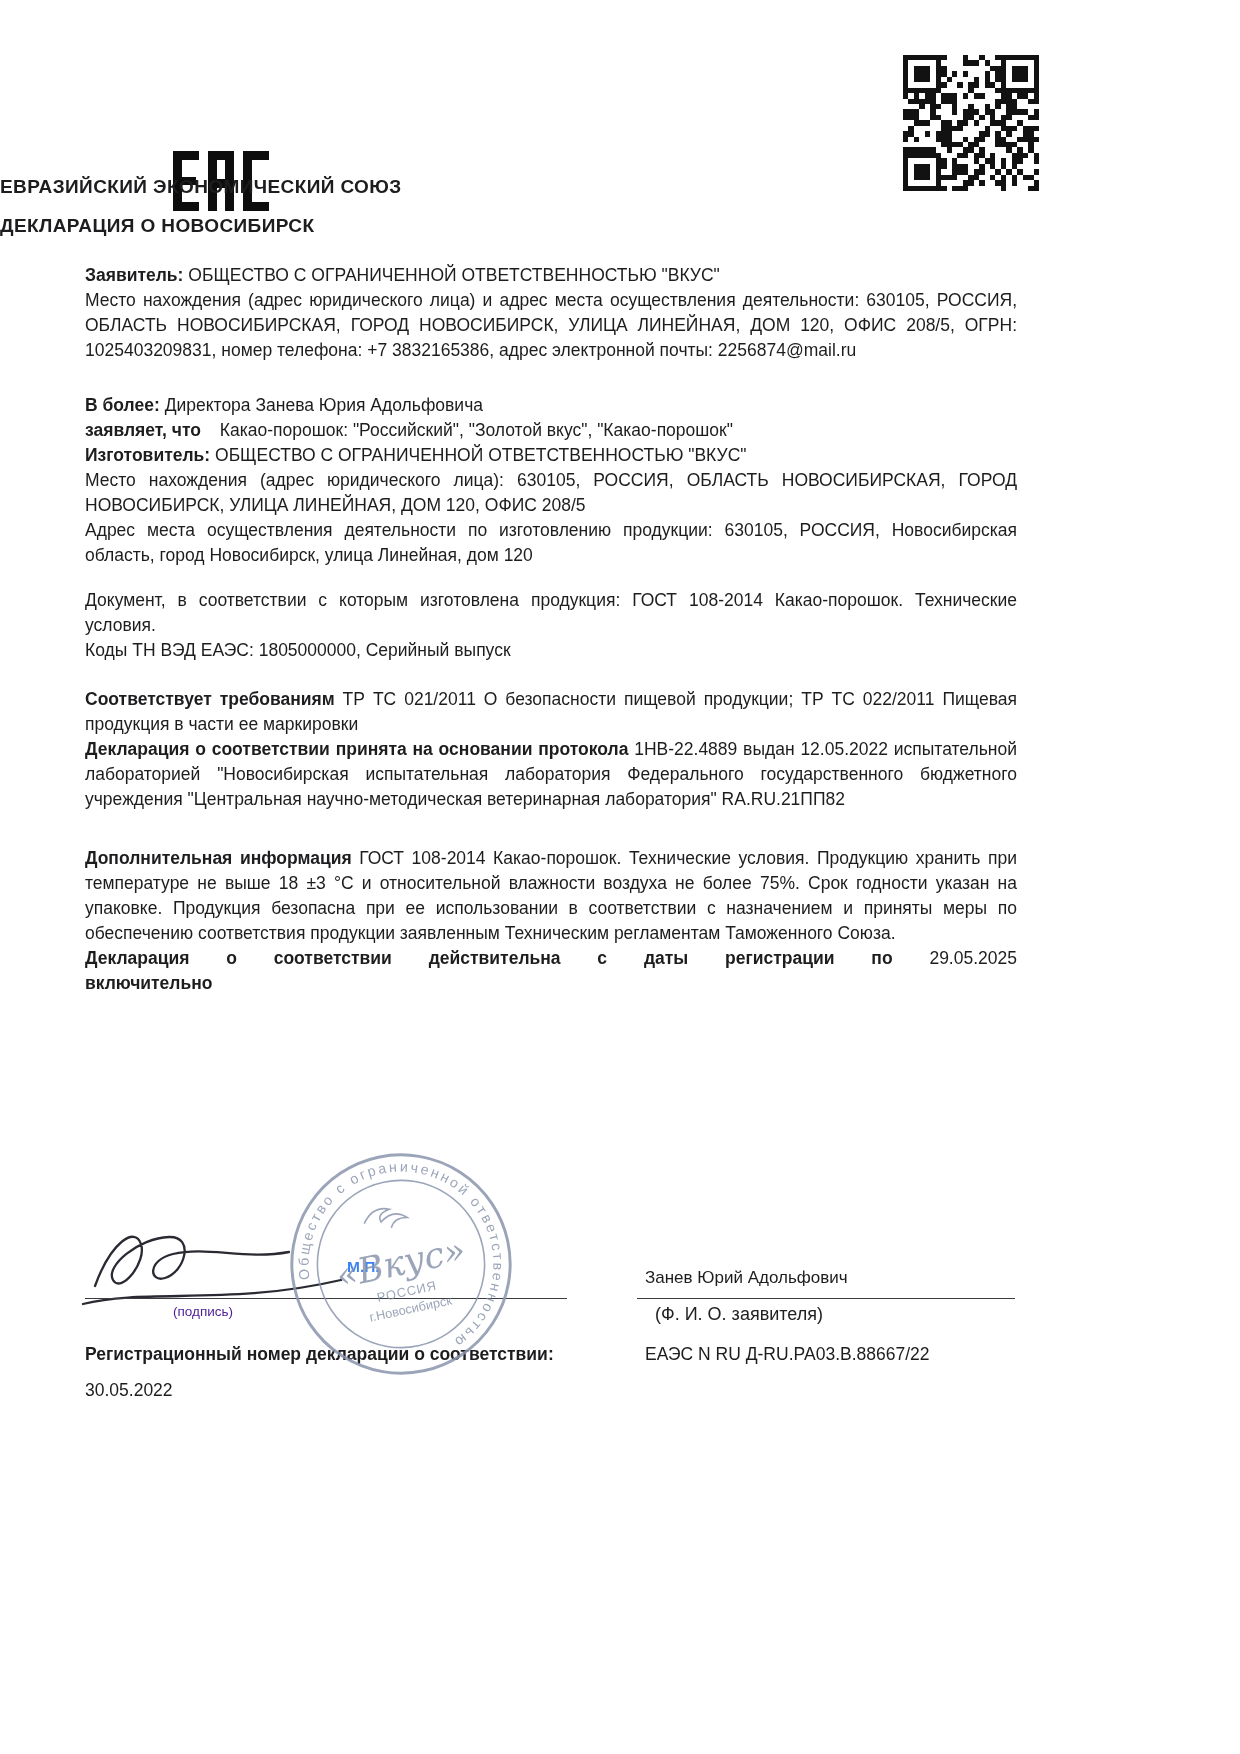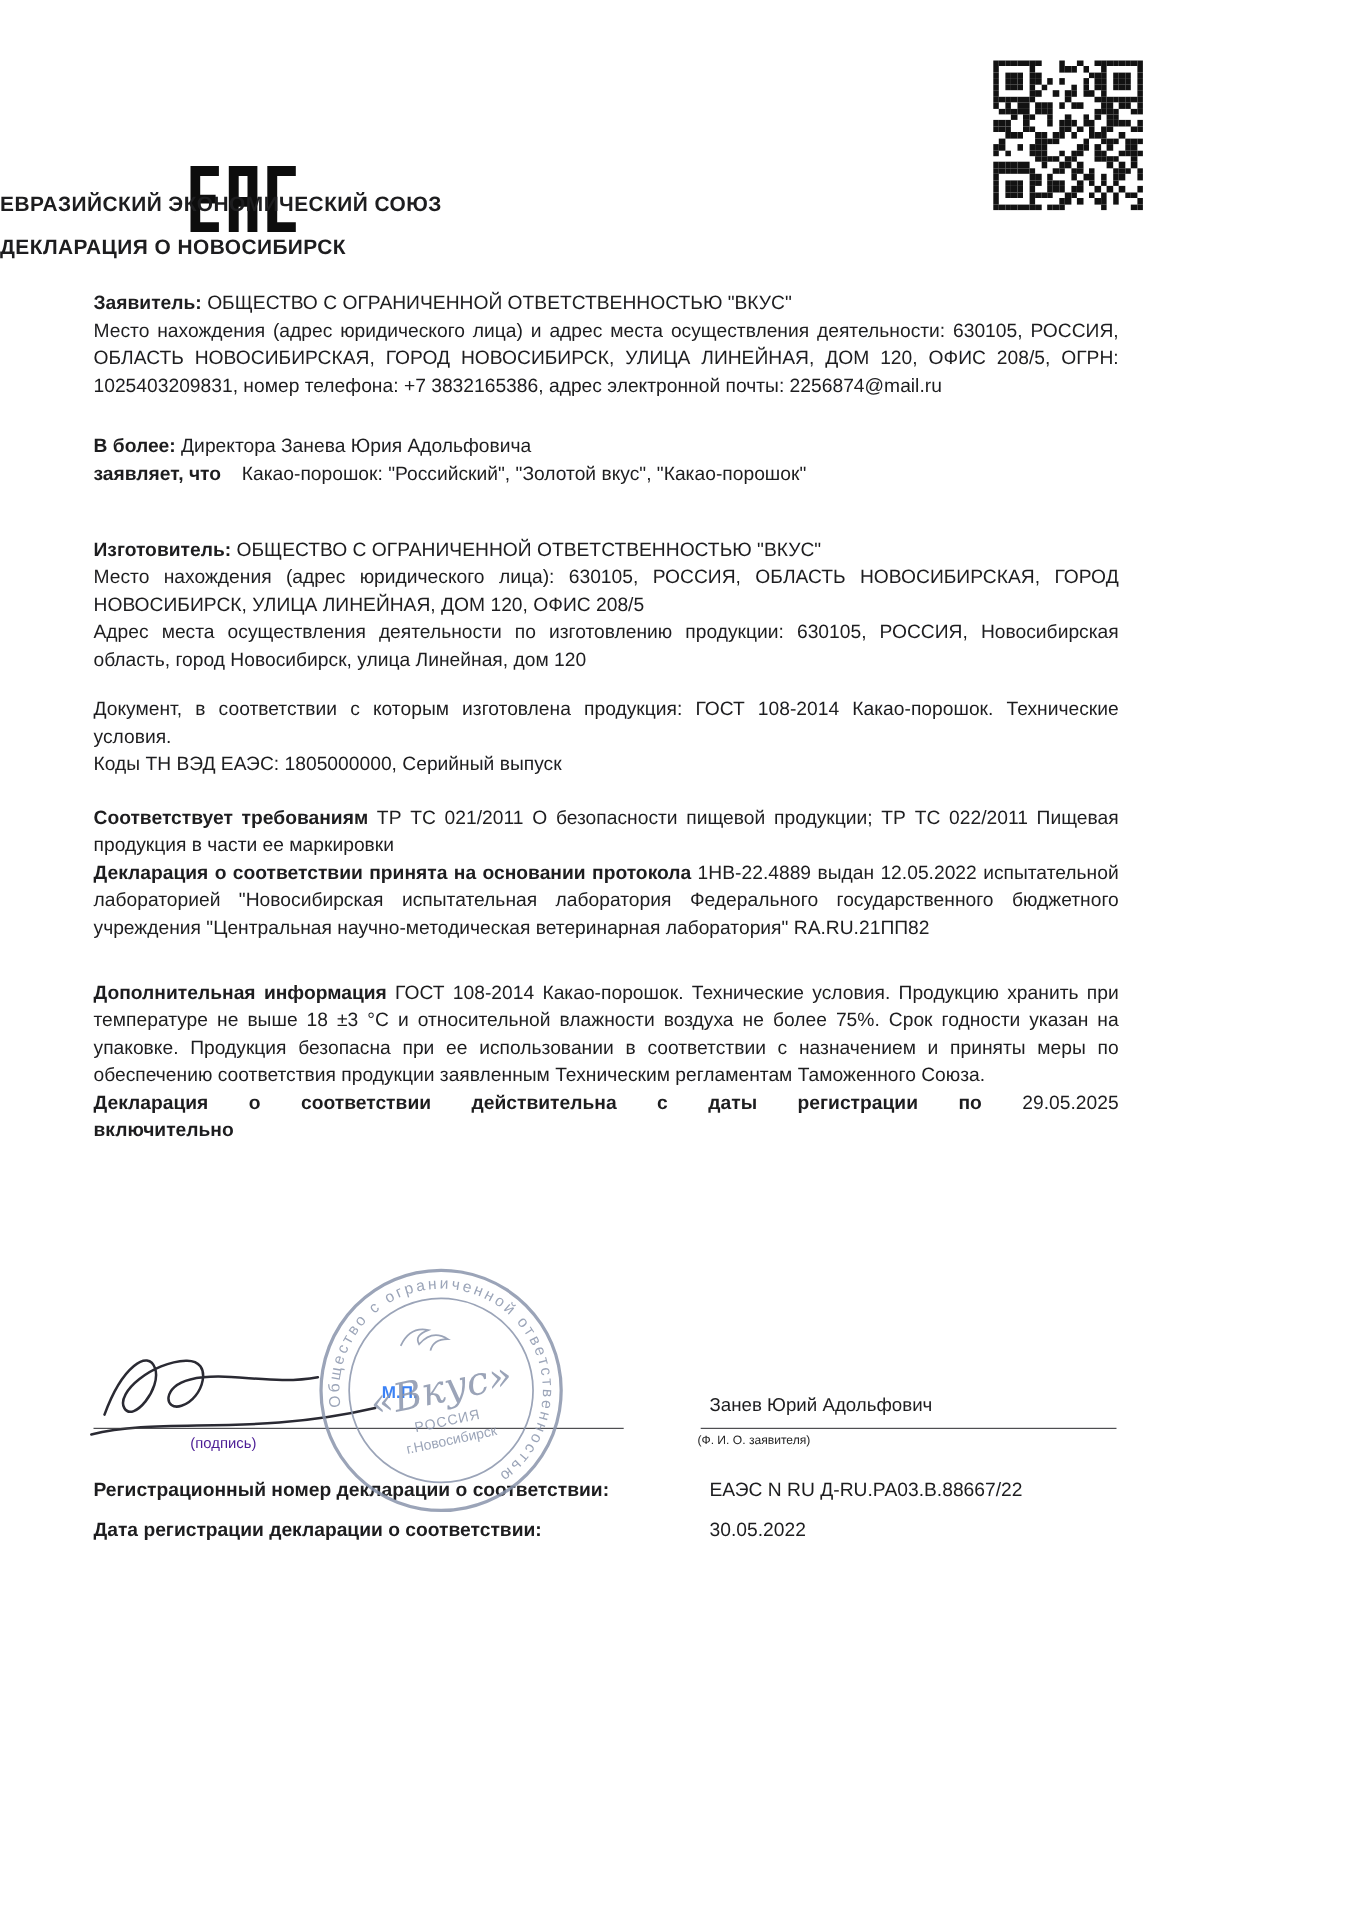--- a/index.html
+++ b/index.html
@@ -24,36 +24,36 @@
   .header{position:absolute;left:0;top:176px;width:1170px;text-align:left;}
   .header .t1{font-size:19px;font-weight:bold;letter-spacing:.4px;}
   .header .t2{font-size:19px;font-weight:bold;letter-spacing:.4px;margin-top:17px;}
   
   .content{position:absolute;left:85px;top:263px;width:932px;font-size:17.5px;line-height:25px;}
   .content p{margin:0;text-align:justify;}
   .content b{font-weight:bold;}
   .mb-applicant{margin-bottom:30px;}
   .mb-person{margin-bottom:36px;}
   .mb-declares{margin-bottom:48px;}
-  .mb-manufacturer{margin-bottom:20px;margin-top:44px;}
+  .mb-manufacturer{margin-bottom:20px;}
   .mb-document{margin-bottom:24px;}
   .mb-compliance{margin-bottom:28px;}
   .mb-basis{margin-bottom:34px;}
   .mb-additional{margin-bottom:36px;}
   .validity{text-align:justify;text-align-last:justify;}
   .declares-gap{margin-left:14px;}
   
   .sig-area{position:absolute;left:85px;top:1228px;width:932px;height:120px;font-size:17px;}
   .sig-svg{position:absolute;left:-8px;top:-22px;}
   .line-left{position:absolute;left:0;top:70px;width:482px;border-top:1.6px solid #3c3c40;}
   .cap-sign{position:absolute;left:88px;top:76px;font-size:13.5px;color:#4c1d95;}
   .mp{position:absolute;left:262px;top:30px;font-weight:bold;font-size:15.5px;color:#3b82f6;}
   .fio{position:absolute;left:560px;top:40px;font-size:17px;}
   .line-right{position:absolute;left:552px;top:70px;width:378px;border-top:1.6px solid #3c3c40;}
-  .cap-fio{position:absolute;left:549px;top:76px;font-size:11px;color:#222;}
+  .cap-fio{position:absolute;left:570px;top:76px;font-size:18px;color:#222;}
   
   .stamp{position:absolute;left:283px;top:1146px;width:236px;height:236px;opacity:.85;z-index:3;}
   
   .reg-area{position:absolute;left:85px;top:1344px;width:932px;font-size:17.5px;}
   .reg-row{display:flex;align-items:flex-start;margin-bottom:15px;}
   .reg-label{font-weight:bold;width:560px;flex:none;}
   .reg-value{font-weight:normal;}
 </style>
 </head>
 <body>
@@ -768,18 +768,17 @@
       <text x="120" y="171" text-anchor="middle" font-size="13" fill="#8a95ac" stroke="none">г.Новосибирск</text>
     </g>
   </svg>
 
   <div class="reg-area">
     <div class="reg-row">
       <div class="reg-label">Регистрационный номер декларации о соответствии:</div>
       <div class="reg-value">ЕАЭС N RU Д-RU.РА03.В.88667/22</div>
     </div>
     <div class="reg-row">
-      <div class="reg-label">Дата регистрации декларации о соответствии:</div>
       <div class="reg-value">30.05.2022</div>
     </div>
   </div>
 
 </div>
 
 </body></html>

